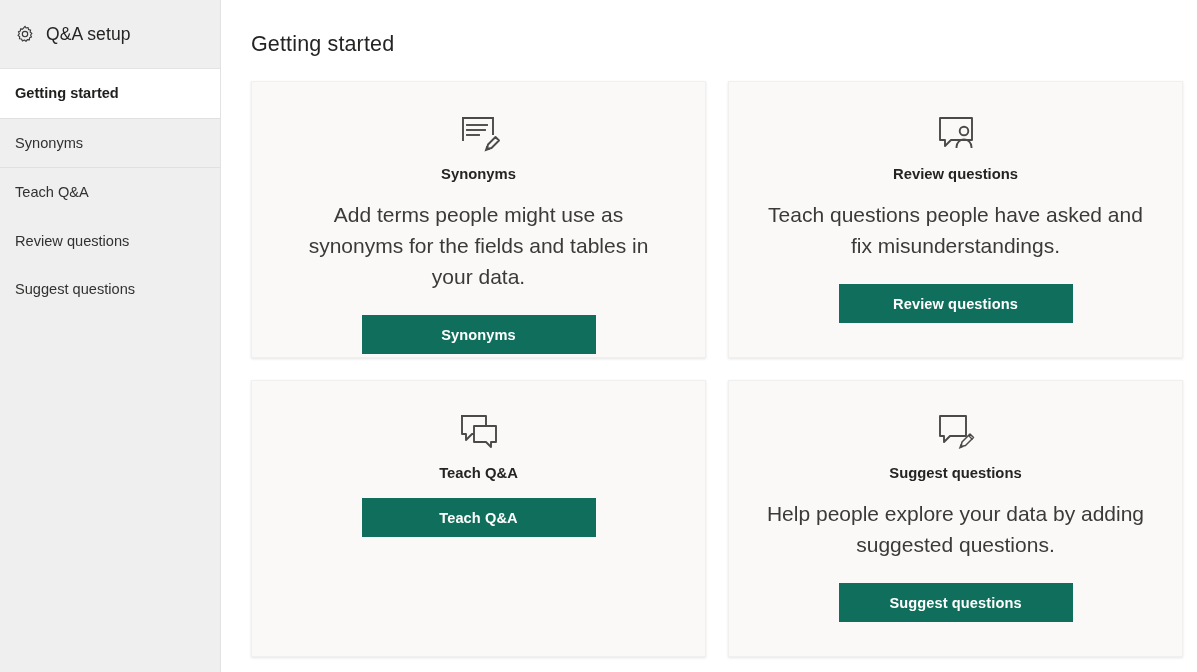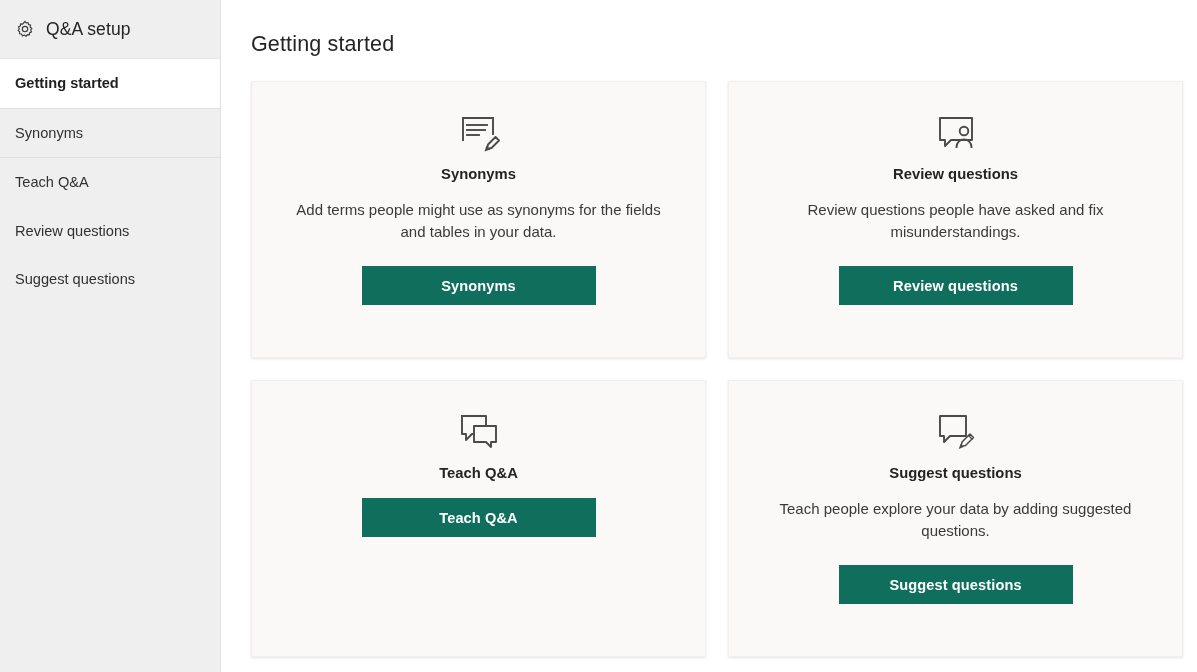--- a/index.html
+++ b/index.html
@@ -20,21 +20,21 @@
   
   .sidebar {
     width: 221px;
     min-width: 221px;
     height: 672px;
     background: #efefef;
     border-right: 1px solid #e2e2e2;
     position: relative;
   }
   .sidebar-header {
-    height: 59px;
+    height: 69px;
     display: flex;
     align-items: center;
     padding-left: 15px;
     border-bottom: 1px solid #e4e4e4;
   }
   .gear-icon {
     width: 20px; height: 20px;
     display: inline-flex;
     align-items: center; justify-content: center;
     margin-right: 11px;
@@ -109,21 +109,21 @@
     margin-bottom: 10px;
   }
   .card-title {
     font-size: 14.8px;
     font-weight: bold;
     color: #252423;
     text-align: center;
     margin-bottom: 17px;
   }
   .card-desc {
-    font-size: 15px;
+    font-size: 21px;
     line-height: 1.48;
     color: #3b3a39;
     text-align: center;
     margin: 0 0 23px 0;
     max-width: 380px;
   }
   .card-button {
     width: 234px;
     height: 39px;
     background: #0f6f5c;
@@ -212,21 +212,21 @@
 
       <section class="card">
         <div class="card-icon">
           <svg width="44" height="40" viewBox="0 0 44 40" fill="none" stroke="currentColor" stroke-width="1.9" stroke-linecap="square">
             <path d="M6 5h32v22H17l-6 6v-6H6z" stroke-linejoin="round"></path>
             <circle cx="30" cy="18" r="4.3"></circle>
             <path d="M22.5 34c0-4.4 3.4-7.6 7.5-7.6s7.5 3.2 7.5 7.6"></path>
           </svg>
         </div>
         <div class="card-title">Review questions</div>
-        <p class="card-desc">Review questions people have asked and fix misunderstandings.</p>
+        <p class="card-desc">Teach questions people have asked and fix misunderstandings.</p>
         <button class="card-button">Review questions</button>
       </section>
 
       <section class="card">
         <div class="card-icon">
           <svg width="44" height="40" viewBox="0 0 44 40" fill="none" stroke="currentColor" stroke-width="1.9" stroke-linecap="square">
             <path d="M5 4h24v10" stroke-linejoin="round"></path>
             <path d="M5 4v18h4v6l6-6h2" stroke-linejoin="round"></path>
             <path d="M17 14h22v16h-5v5l-5-5H17z" stroke-linejoin="round" fill="#faf9f8"></path>
           </svg>
@@ -238,19 +238,19 @@
       <section class="card">
         <div class="card-icon">
           <svg width="44" height="40" viewBox="0 0 44 40" fill="none" stroke="currentColor" stroke-width="1.9" stroke-linecap="square">
             <path d="M6 4h26v20H16l-6 6v-6H6z" stroke-linejoin="round"></path>
             <path d="M28 30l8-8 3.5 3.5-8 8-4.5 1z" stroke-linejoin="round" stroke-width="1.5"></path>
             <path d="M27 33l-1 2.6 2.6-1" stroke-width="1.5"></path>
             <path d="M34.5 23.5l3.5 3.5" stroke-width="1.3"></path>
           </svg>
         </div>
         <div class="card-title">Suggest questions</div>
-        <p class="card-desc">Teach people explore your data by adding suggested questions.</p>
+        <p class="card-desc">Help people explore your data by adding suggested questions.</p>
         <button class="card-button">Suggest questions</button>
       </section>
 
     </div>
   </main>
 </div>
 
 </body></html>

